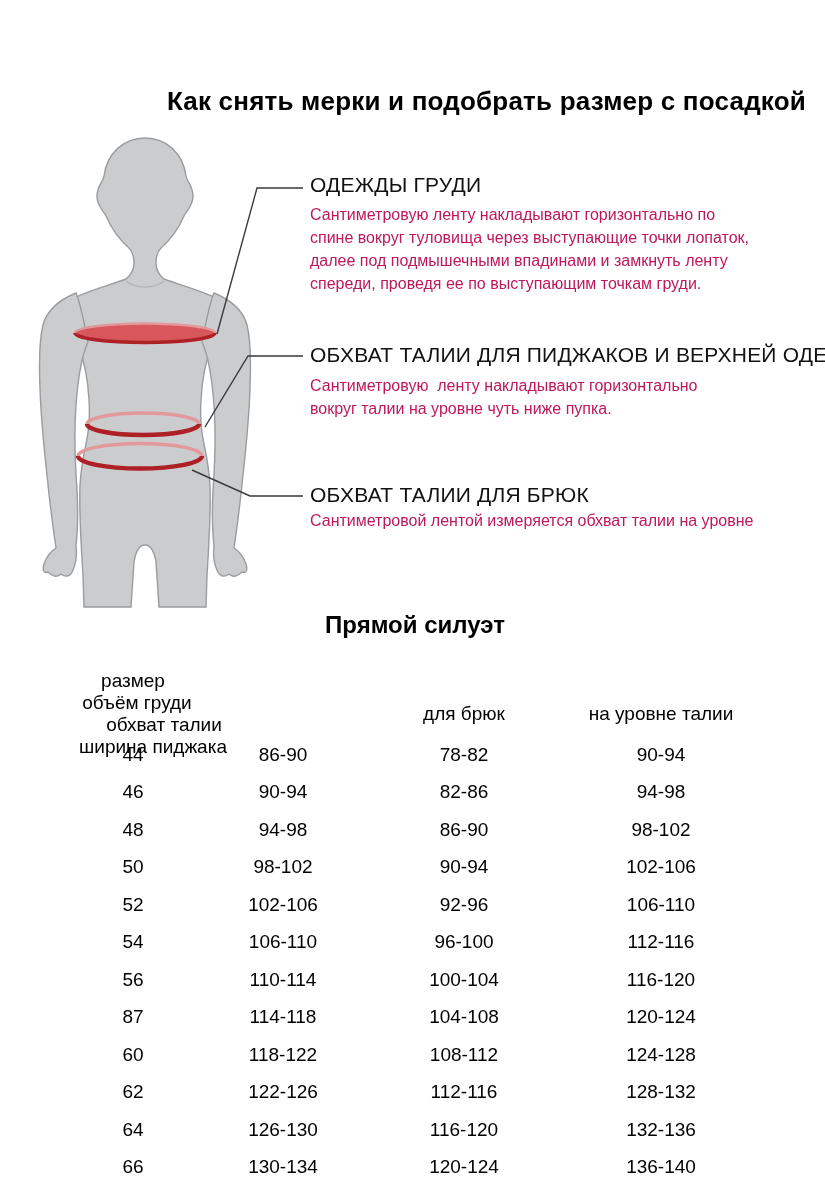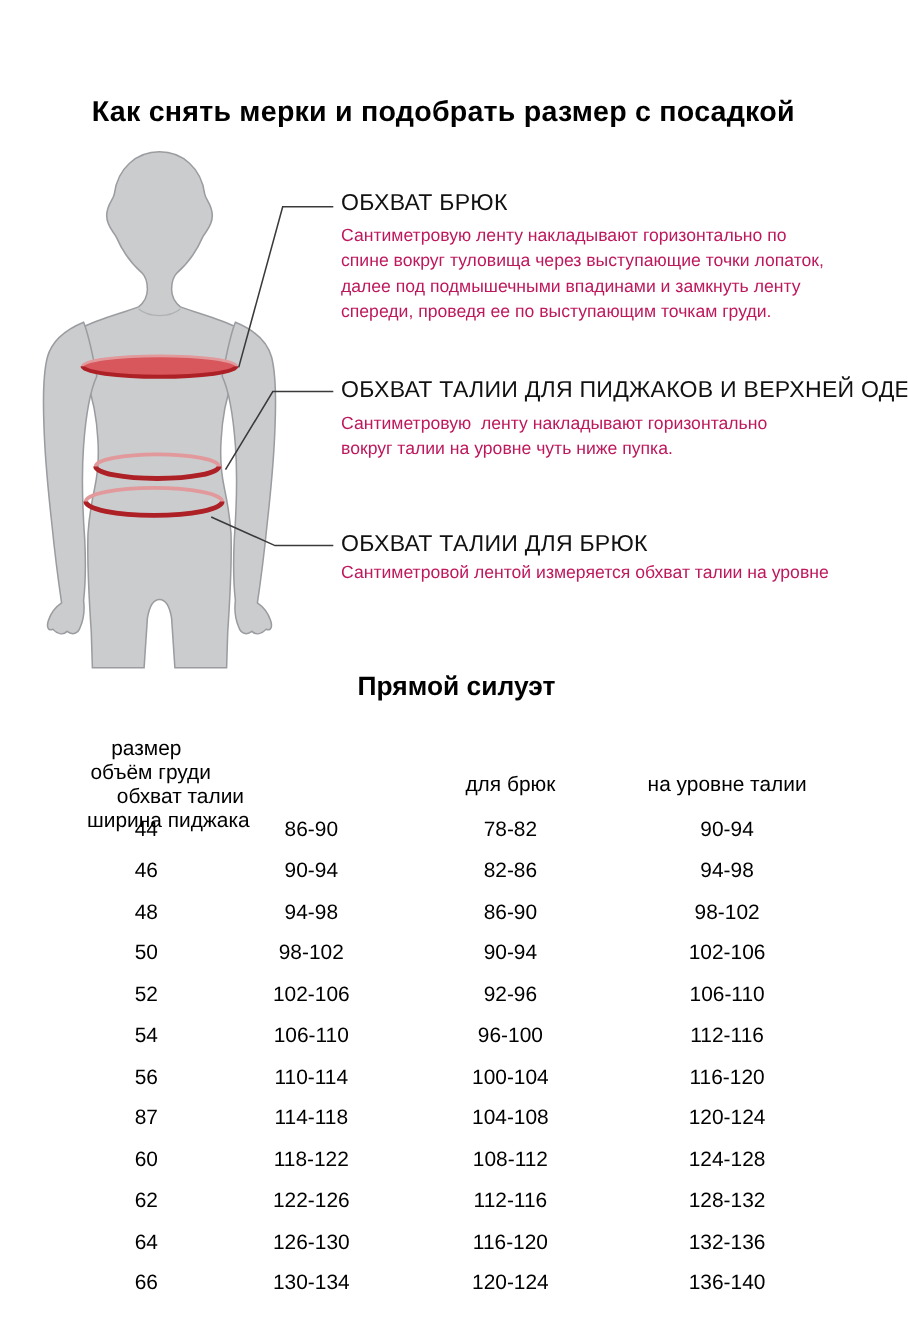--- a/index.html
+++ b/index.html
@@ -1,21 +1,21 @@
 <!DOCTYPE html>
 <html><head>
 <meta charset="utf-8">
 <style>
   html,body{margin:0;padding:0;background:#fff;}
   .page{
     position:relative;width:825px;height:1200px;background:#ffffff;
     font-family:"Liberation Sans", sans-serif;color:#000;overflow:hidden;
   }
   .page-title{
-    position:absolute;left:0;top:86px;width:806px;text-align:center;
+    position:absolute;left:0;top:86px;width:806px;text-align:right;
     font-size:26px;font-weight:bold;letter-spacing:0.2px;
   }
   .figure-svg{position:absolute;left:0;top:0;pointer-events:none;}
   .sec-heading{
     position:absolute;left:310px;font-size:21px;line-height:22px;
     letter-spacing:0.2px;white-space:nowrap;color:#111;
   }
   .sec-desc{position:absolute;left:310px;font-size:16px;line-height:23px;color:#be185d;}
   .sec-desc .line{white-space:pre-wrap;}
   .h1{top:174px;} .d1{top:203px;}
@@ -80,21 +80,21 @@
     <g>
       <ellipse cx="140" cy="456" rx="62" ry="12.5" fill="none" stroke-width="3.4" stroke="#e2999b"></ellipse>
       <path d="M78,456 A62,12.5 0 0 0 202,456" fill="none" stroke-width="4.4" stroke="#ad2026"></path>
     </g>
 
     <polyline points="217,334 257,188 303,188" fill="none" stroke-width="1.4" stroke="#3a3a3a"></polyline>
     <polyline points="205,427 248,356 303,356" fill="none" stroke-width="1.4" stroke="#3a3a3a"></polyline>
     <polyline points="192,470 250,496 303,496" fill="none" stroke-width="1.4" stroke="#3a3a3a"></polyline>
   </svg>
 
-  <div class="sec-heading h1">ОБХВАТ БРЮК</div>
+  <div class="sec-heading h1">ОДЕЖДЫ ГРУДИ</div>
   <div class="sec-desc d1">
     <div class="line">Сантиметровую ленту накладывают горизонтально по</div>
     <div class="line">спине вокруг туловища через выступающие точки лопаток,</div>
     <div class="line">далее под подмышечными впадинами и замкнуть ленту</div>
     <div class="line">спереди, проведя ее по выступающим точкам груди.</div>
   </div>
 
   <div class="sec-heading h2">ОБХВАТ ТАЛИИ ДЛЯ ПИДЖАКОВ И ВЕРХНЕЙ ОДЕЖДЫ</div>
   <div class="sec-desc d2">
     <div class="line">Сантиметровую  ленту накладывают горизонтально</div>

